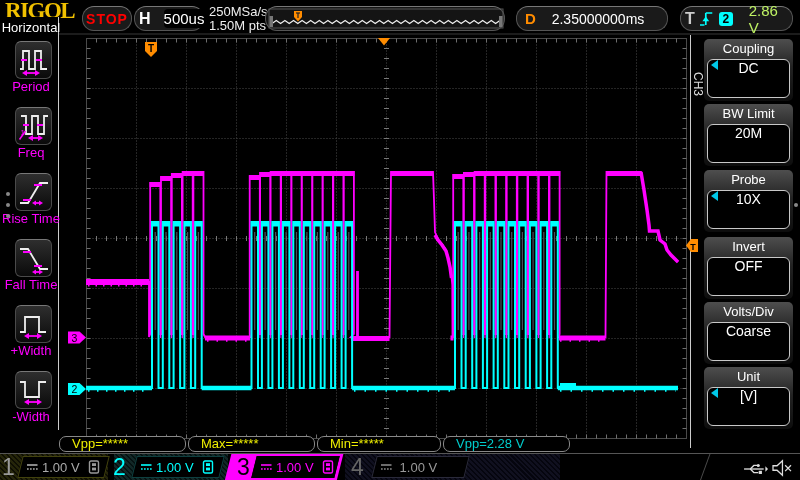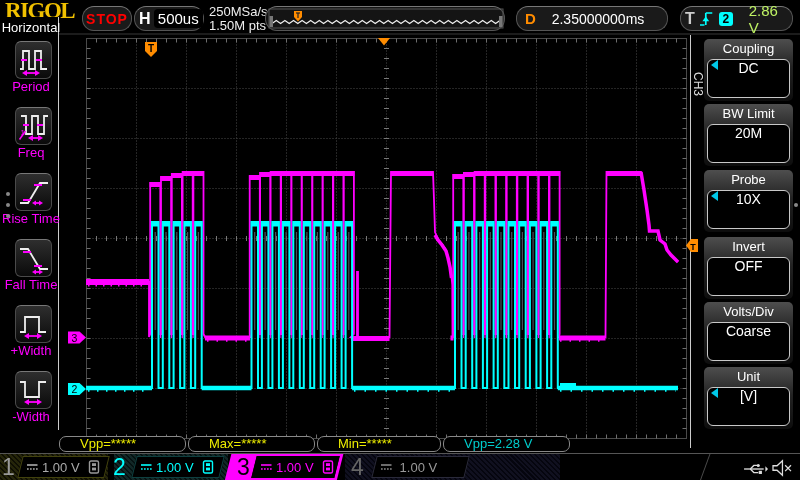--- a/index.html
+++ b/index.html
@@ -1,33 +1,33 @@
 <!DOCTYPE html>
 <html><head><meta charset="utf-8"><style>
 * { margin:0; padding:0; box-sizing:border-box; -webkit-font-smoothing:antialiased; }
 body { width:800px; height:480px; background:#000; font-family:"Liberation Sans",sans-serif; overflow:hidden; }
 #scr { position:relative; width:800px; height:480px; background:#000; }
 #top { position:absolute; left:0; top:0; width:800px; height:35px; background:#000; border-bottom:2px solid #1c1c1c; z-index:10; }
 .logo { position:absolute; left:5px; top:0; font-family:"Liberation Serif",serif; font-weight:bold; font-size:23px; line-height:22px; color:#f0c000; letter-spacing:-1.5px; }
 .tbox { position:absolute; top:6px; height:25px; background:#1a1a1a; border:1px solid #555; border-top-color:#777; border-radius:12px; display:flex; align-items:center; justify-content:center; }
 .stop { color:#f00; font-weight:bold; font-size:14px; letter-spacing:1px; }
-.hval { background:#000; border-radius:4px; color:#fff; font-size:15px; margin-left:3px; width:50px; height:19px; line-height:19px; text-align:center; }
+.hval { background:#000; border-radius:4px; color:#fff; font-size:15px; margin-left:13px; width:50px; height:19px; line-height:19px; }
 #left { position:absolute; left:0; top:17px; width:59px; height:413px; background:#000; border-right:1px solid #ccc; z-index:10; }
 .lhead { position:absolute; top:3px; width:62px; text-align:center; color:#fff; font-size:13px; }
 .lbtn { width:37px; height:38px; background:linear-gradient(180deg,#2e2e2e,#0a0a0a); border:1px solid #4a4a4a; border-top-color:#777; border-radius:6px; display:flex; align-items:center; justify-content:center; }
 .llab { position:absolute; width:66px; left:-2px; text-align:center; color:#ff00ff; font-size:13px; }
 .dot { position:absolute; width:4px; height:4px; border-radius:2px; background:#888; }
 #right { position:absolute; left:690px; top:35px; width:110px; height:413px; background:#000; border-left:1px solid #ccc; z-index:10; }
 .ch3v { position:absolute; left:0px; top:37px; color:#ddd; font-size:12px; writing-mode:vertical-rl; }
 .ritem { position:absolute; left:13px; width:89px; background:linear-gradient(180deg,#4e4e4e,#232323 45%,#0d0d0d); border-radius:5px; padding-top:2px; }
 .rlab { text-align:center; color:#fff; font-size:13px; height:17px; }
 .rbtn { position:absolute; left:3px; right:3px; top:20px; bottom:3px; background:#000; border:1px solid #c8c8c8; border-radius:6px; display:flex; align-items:flex-start; justify-content:center; color:#fff; font-size:14px; }
 .tri { position:absolute; left:3px; width:0; height:0; border-top:5px solid transparent; border-bottom:5px solid transparent; border-right:7px solid #00c8e8; }
 .rdot { position:absolute; width:4px; height:4px; border-radius:2px; background:#888; }
-.mbox { position:absolute; top:0px; height:16px; background:#000; border:1px solid #888; border-radius:7px; font-size:13px; line-height:14px; padding-left:20px; }
+.mbox { position:absolute; top:0px; height:16px; background:#000; border:1px solid #888; border-radius:7px; font-size:13px; line-height:14px; padding-left:12px; }
 #meas { position:absolute; left:0; top:436px; width:800px; height:17px; z-index:11; }
 #chan { position:absolute; left:0; top:453px; width:800px; height:27px; background:#000; border-top:1px solid #555; z-index:12; }
 .hatch { position:absolute; top:0; height:27px; }
 .cnum { position:absolute; top:0; font-size:23px; line-height:26px; }
 .cbox { position:absolute; top:2px; height:22px; display:flex; align-items:center; font-size:13px; }
 .cskew { position:absolute; left:0; top:0; width:100%; height:100%; transform:skewX(-14deg); z-index:-1; }
 .cpara { position:absolute; left:228px; top:0; width:112px; height:27px; background:#ff00ff; transform:skewX(-14deg); z-index:2; }
 </style></head>
 <body>
 <div id="scr">

